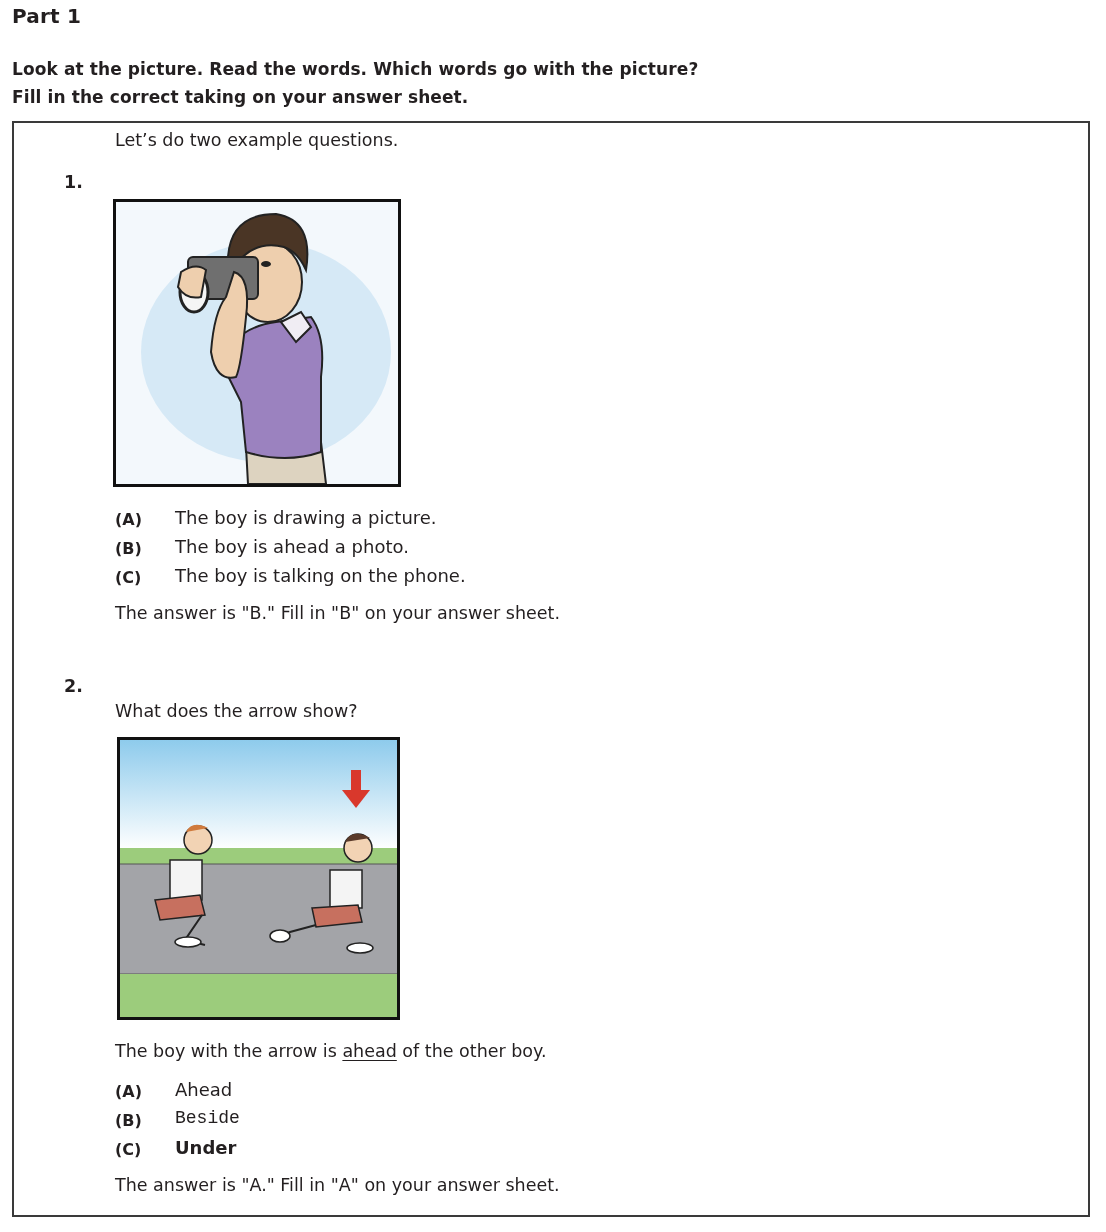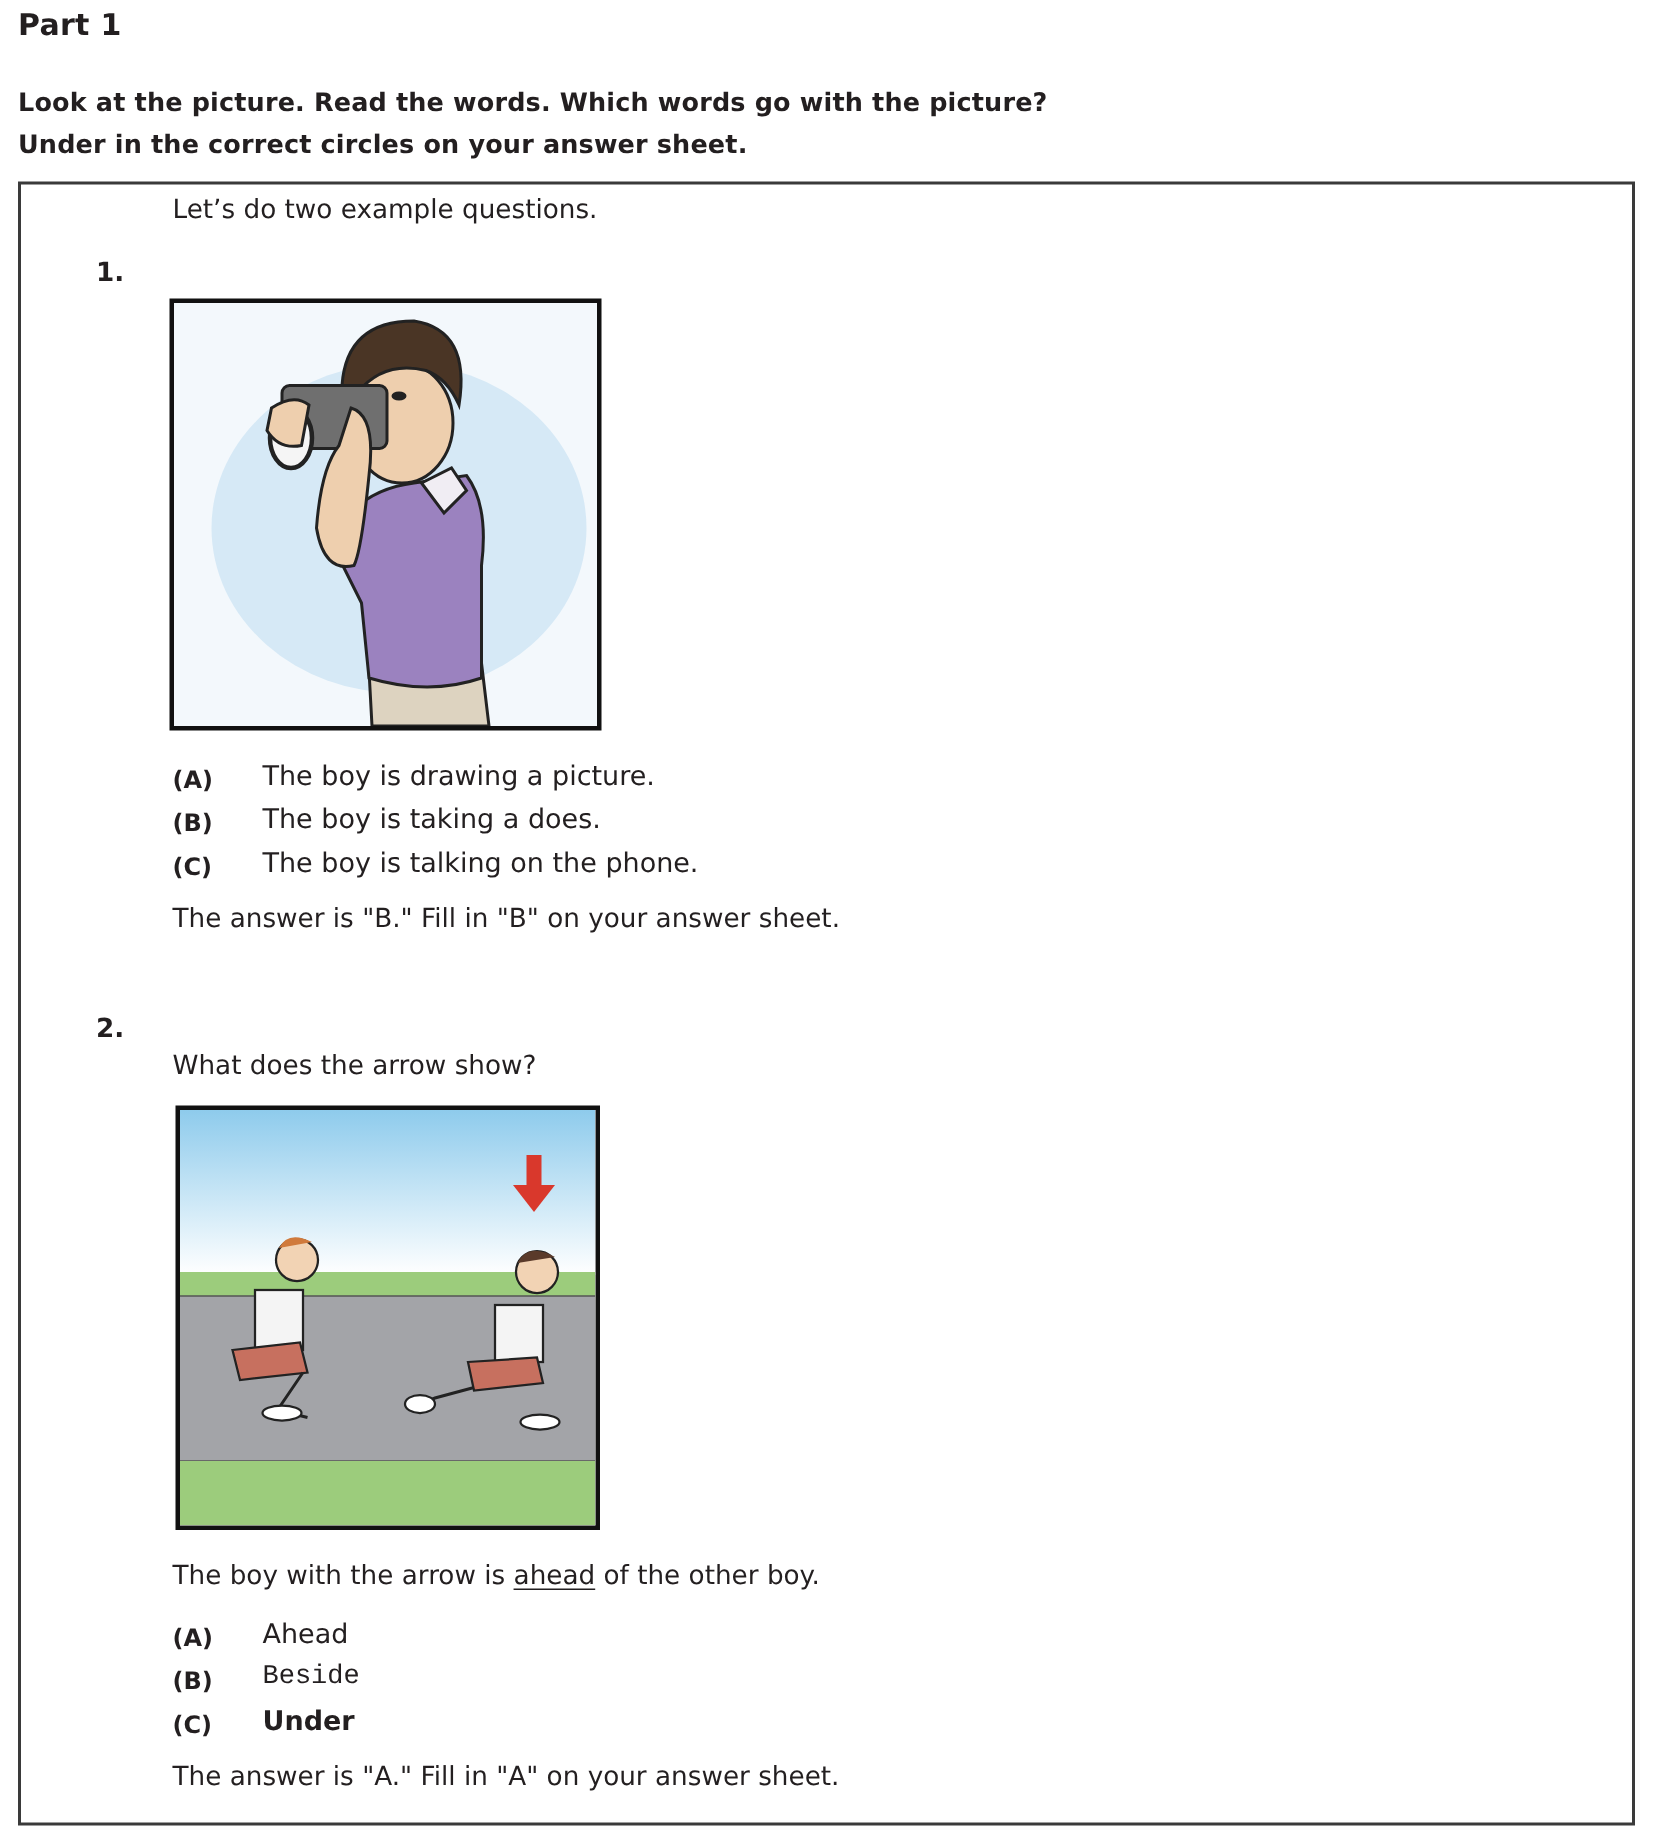--- a/index.html
+++ b/index.html
@@ -19,21 +19,21 @@
     .opt-letter { font-size: 16px; font-weight: bold; }
     .opt-text { font-size: 18px; font-weight: normal; }
     .u { text-decoration: underline; text-underline-offset: 3px; }
     .pic { border: 3px solid #111; box-sizing: border-box; overflow: hidden; }
   </style>
 </head>
 <body>
 
 <div class="abs part-title">Part 1</div>
 <div class="abs instr" style="top:59px;text-align:right;">Look at the picture. Read the words. Which words go with the picture?</div>
-<div class="abs instr" style="top:87px;">Under in the correct circles on your answer sheet.</div>
+<div class="abs instr" style="top:87px;">Fill in the correct taking on your answer sheet.</div>
 
 <div class="abs box"></div>
 
 <div class="abs bold17" style="left:115px; top:130px;">Let’s do two example questions.</div>
 
 <div class="abs qnum" style="left:64px; top:172px;">1.</div>
 
 <div class="abs pic" style="left:113px; top:199px; width:288px; height:288px;">
   <svg width="282" height="282" viewBox="0 0 282 282">
     <rect width="282" height="282" fill="#f3f8fc"></rect>
@@ -55,21 +55,21 @@
     <ellipse cx="78" cy="90" rx="14" ry="20" fill="#f5f5f5" stroke="#222" stroke-width="3"></ellipse>
 
     <path d="M118 70 Q135 75 130 115 Q125 165 120 175 Q100 180 95 150 Q98 110 110 95 Z" fill="#eecfae" stroke="#222" stroke-width="2"></path>
     <path d="M65 70 Q80 60 90 68 L85 95 Q70 98 62 85 Z" fill="#eecfae" stroke="#222" stroke-width="2"></path>
   </svg>
 </div>
 
 <div class="abs opt-letter" style="left:115px; top:510px;">(A)</div>
 <div class="abs opt-text" style="left:175px; top:507px;text-align:right;">The boy is drawing a picture.</div>
 <div class="abs opt-letter" style="left:115px; top:539px;">(B)</div>
-<div class="abs opt-text" style="left:175px; top:536px;">The boy is taking a does.</div>
+<div class="abs opt-text" style="left:175px; top:536px;">The boy is ahead a photo.</div>
 <div class="abs opt-letter" style="left:115px; top:568px;">(C)</div>
 <div class="abs opt-text" style="left:175px; top:565px;">The boy is talking on the phone.</div>
 
 <div class="abs bold17" style="left:115px; top:603px;">The answer is "B." Fill in "B" on your answer sheet.</div>
 
 <div class="abs qnum" style="left:64px; top:676px;">2.</div>
 <div class="abs bold17" style="left:115px; top:701px;">What does the arrow show?</div>
 
 <div class="abs pic" style="left:117px; top:737px; width:283px; height:283px;">
   <svg width="277" height="277" viewBox="0 0 277 277">

